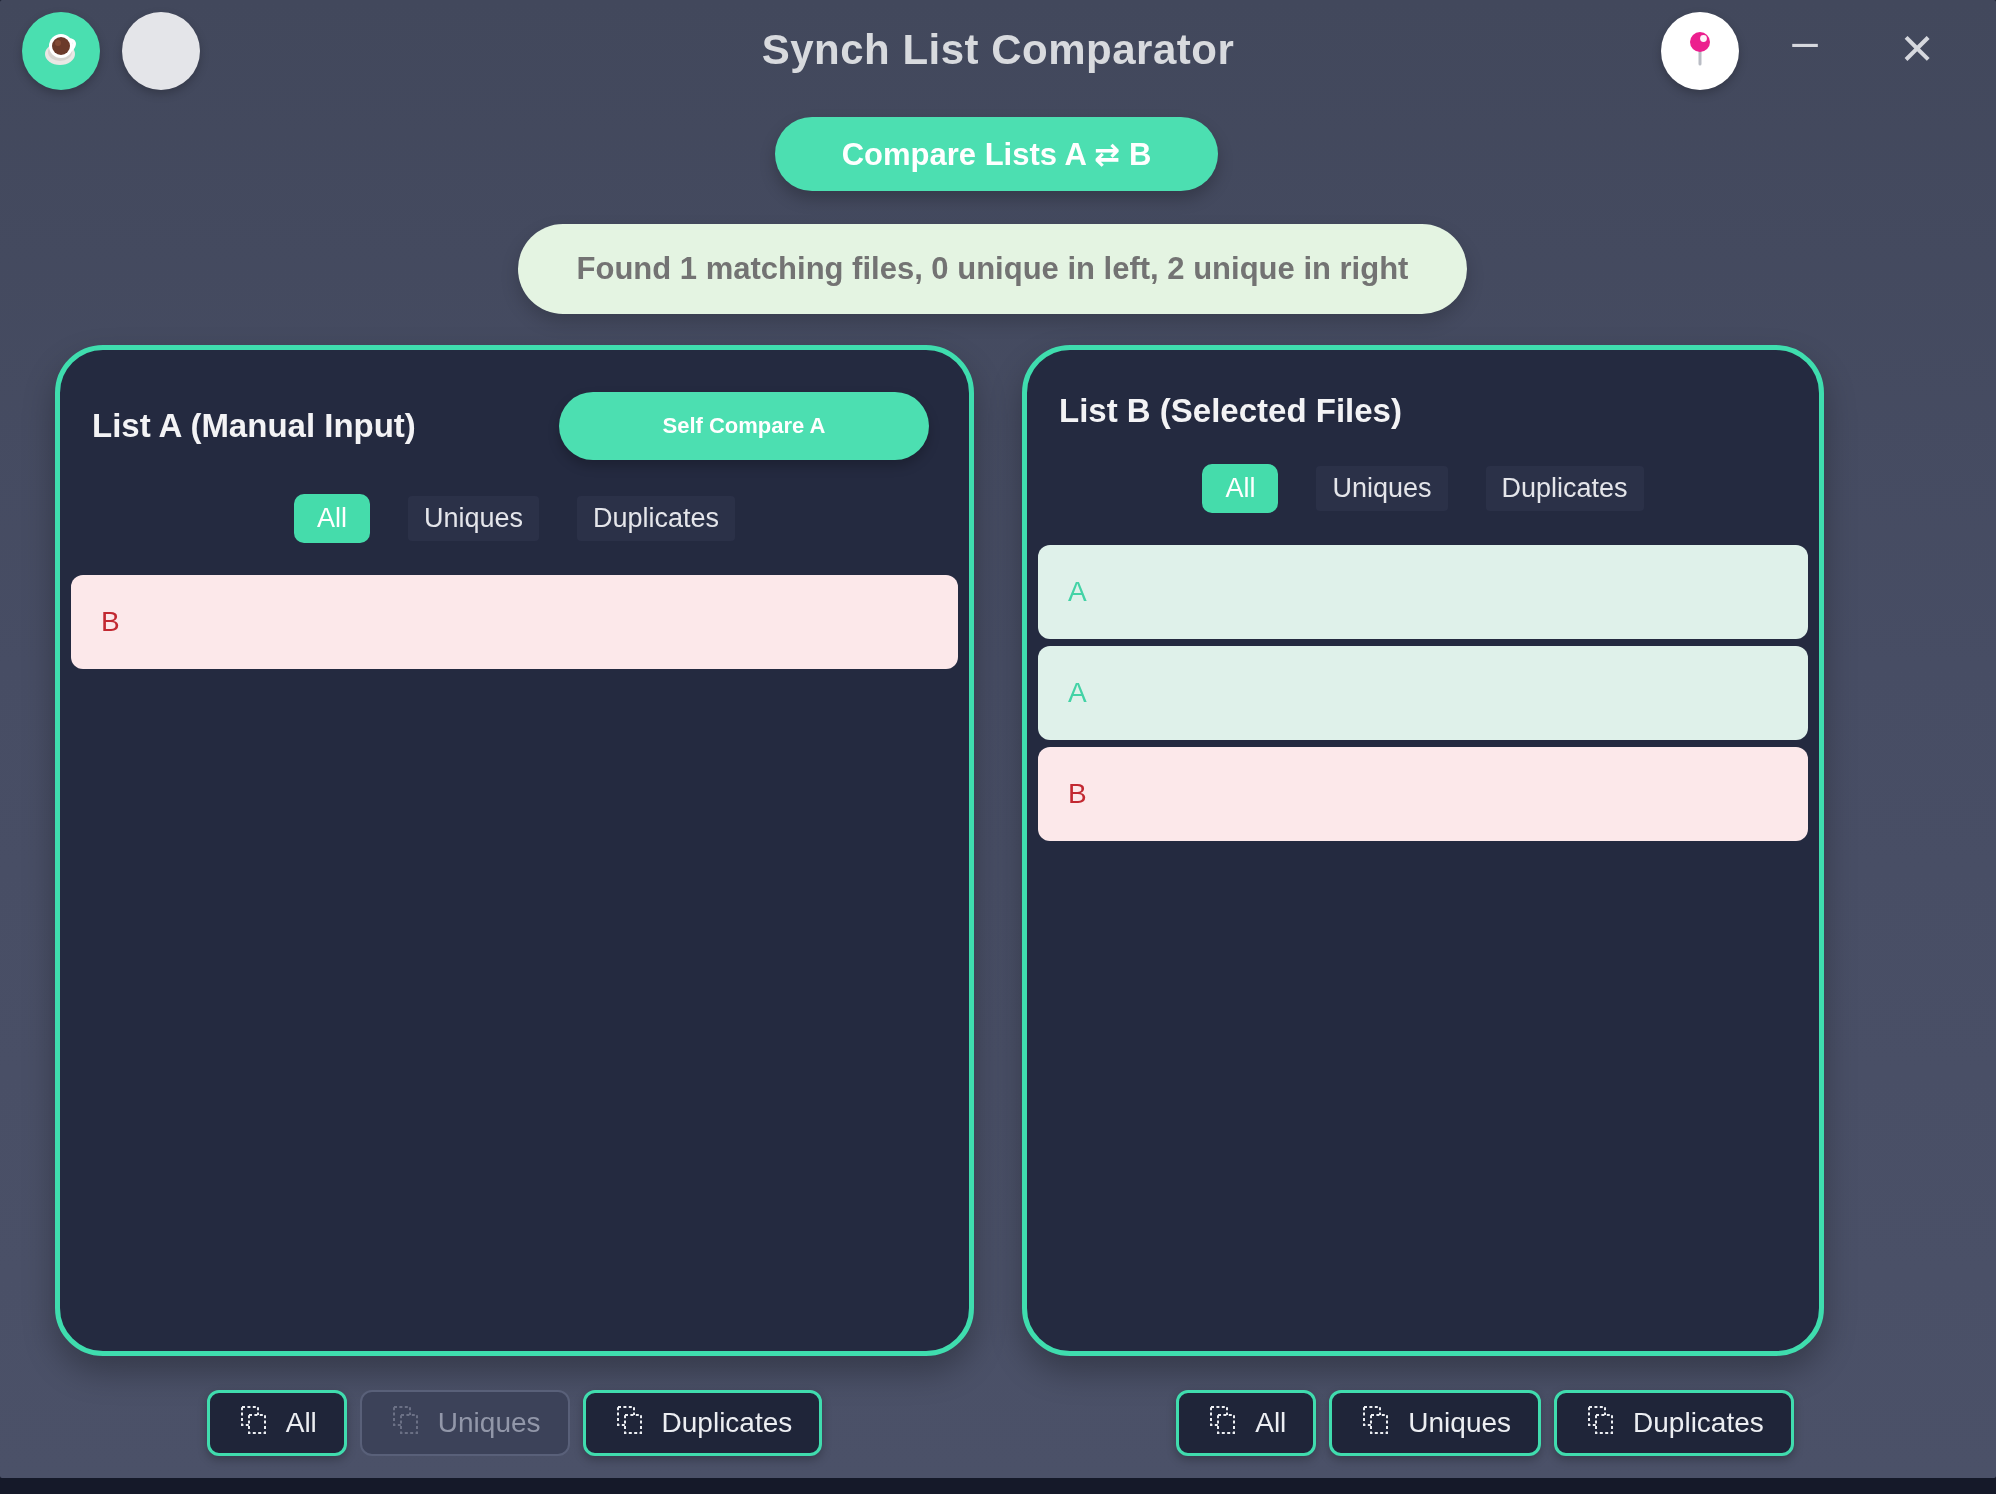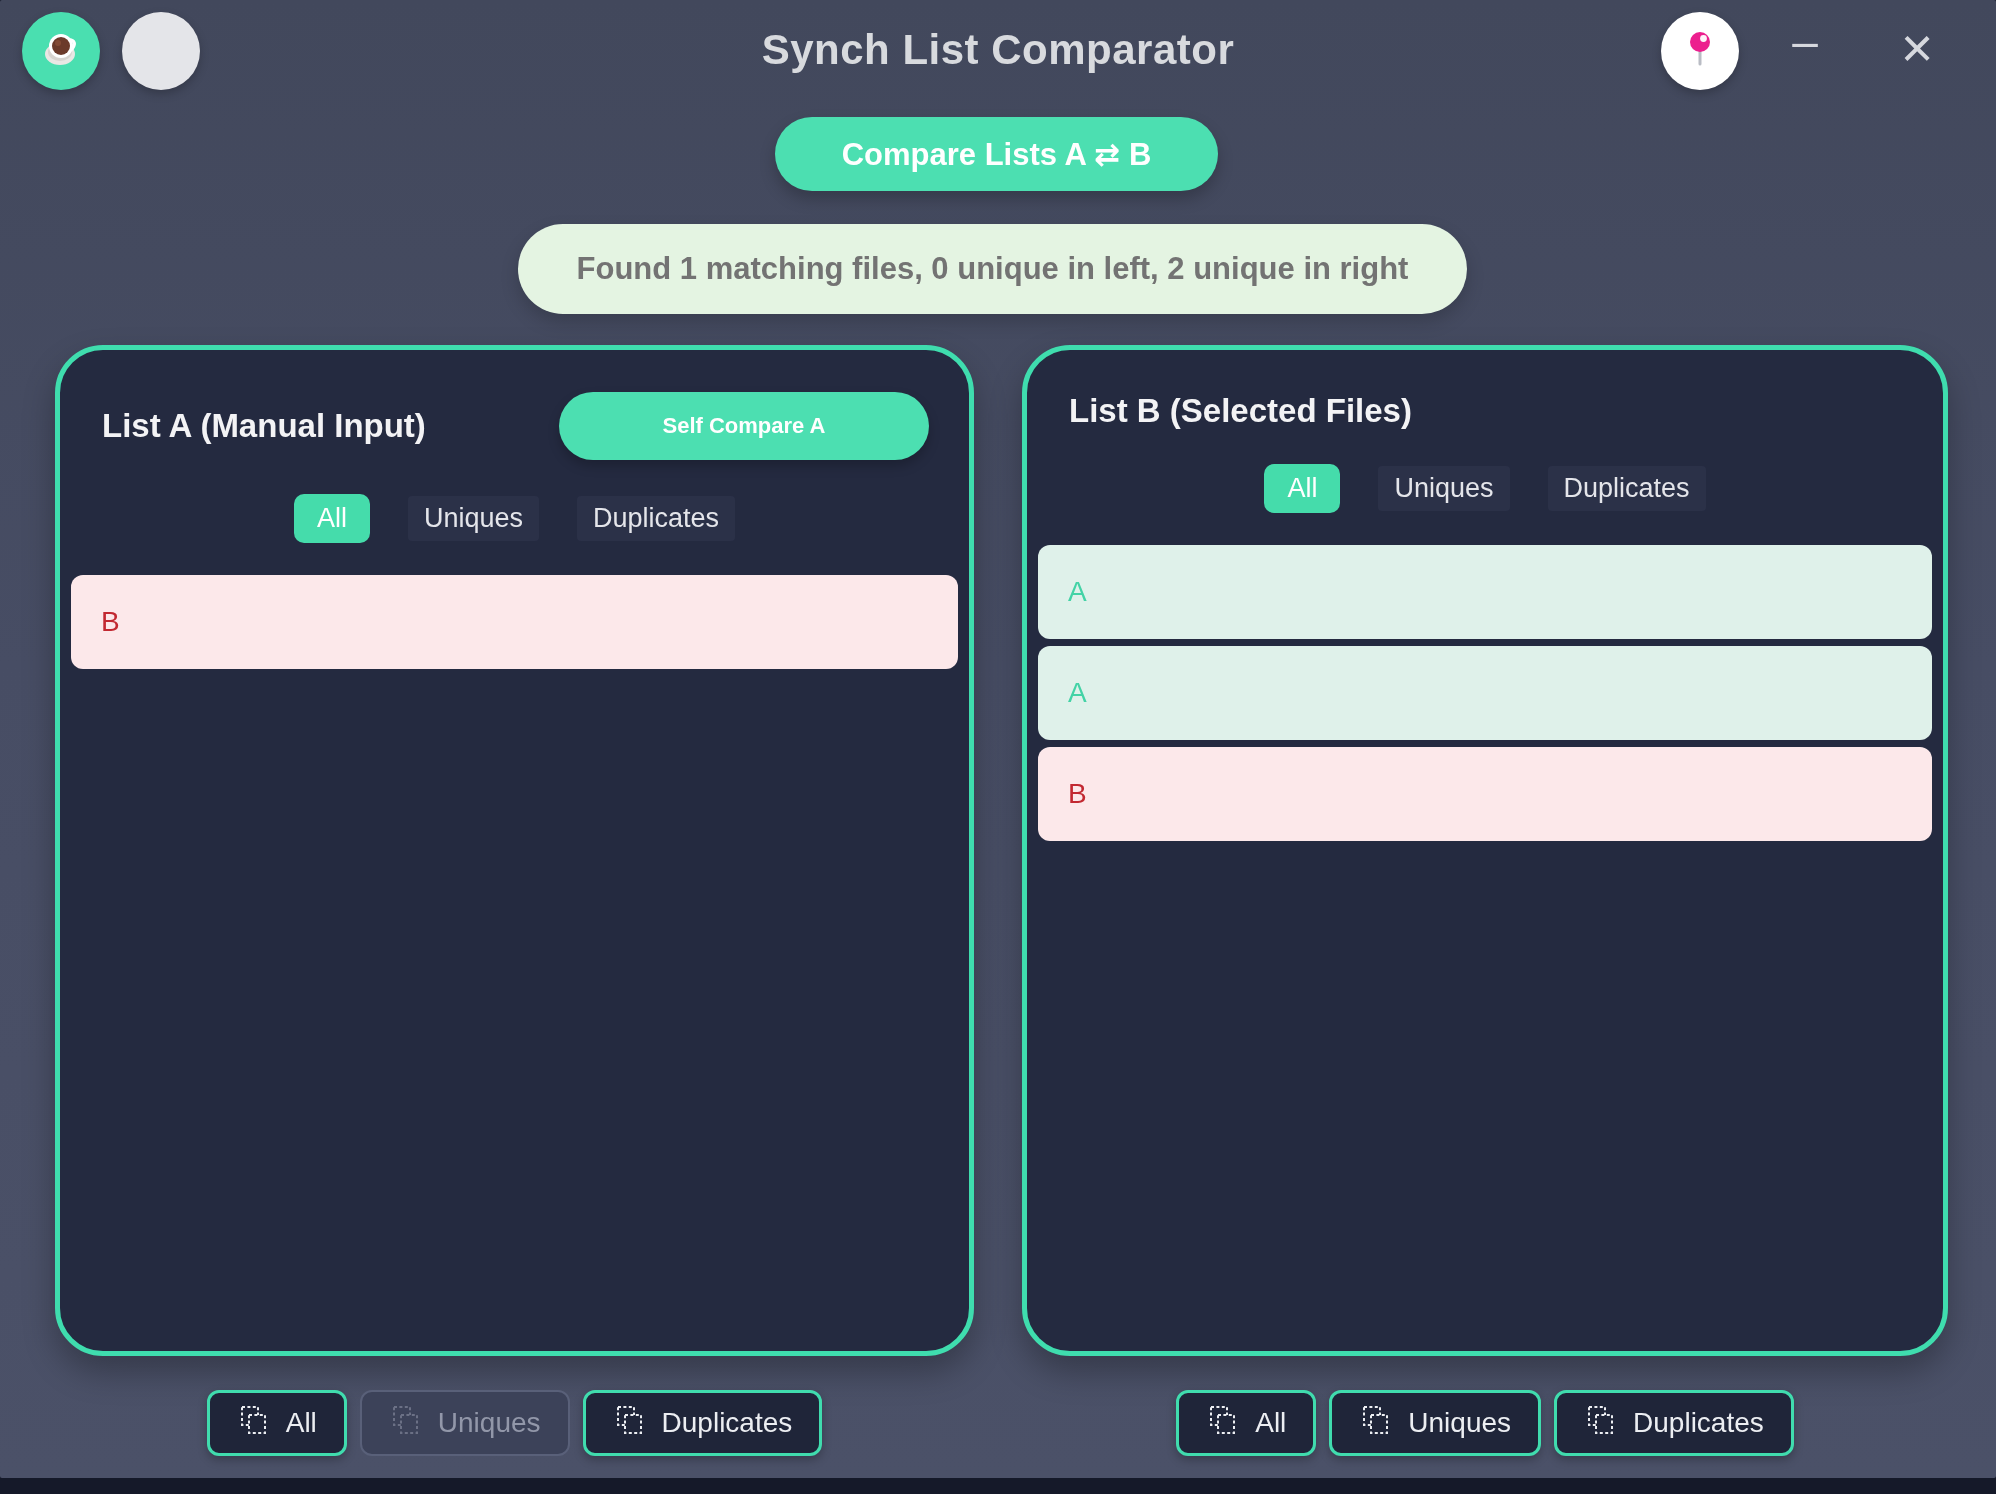--- a/index.html
+++ b/index.html
@@ -52,24 +52,24 @@
     box-shadow:0 8px 18px rgba(0,0,0,.18);
   }
   
   .panel{
     position:absolute;top:345px;height:1011px;
     background:#242a40;border:5px solid #3fddae;border-radius:48px;
     box-sizing:border-box;box-shadow:0 16px 32px rgba(0,0,0,.28);
     overflow:hidden;
   }
   .panel-a{left:55px;width:919px;}
-  .panel-b{left:1022px;width:926px;}
+  .panel-b{left:1022px;width:802px;}
   .panel-header{
     display:flex;align-items:center;justify-content:space-between;
-    padding:42px 40px 0 42px;
+    padding:42px 40px 0 32px;
   }
   .panel-title{font-size:33px;font-weight:bold;color:#f3f3f5;}
   .self-compare-btn{
     width:370px;height:68px;border:none;border-radius:34px;
     background:#4cdfb1;color:#ffffff;font-size:22px;font-weight:600;
     font-family:"Liberation Sans","DejaVu Sans",sans-serif;
     box-shadow:0 6px 12px rgba(0,0,0,.22);
   }
   .tabs-row{
     margin-top:34px;display:flex;justify-content:center;align-items:center;gap:38px;

